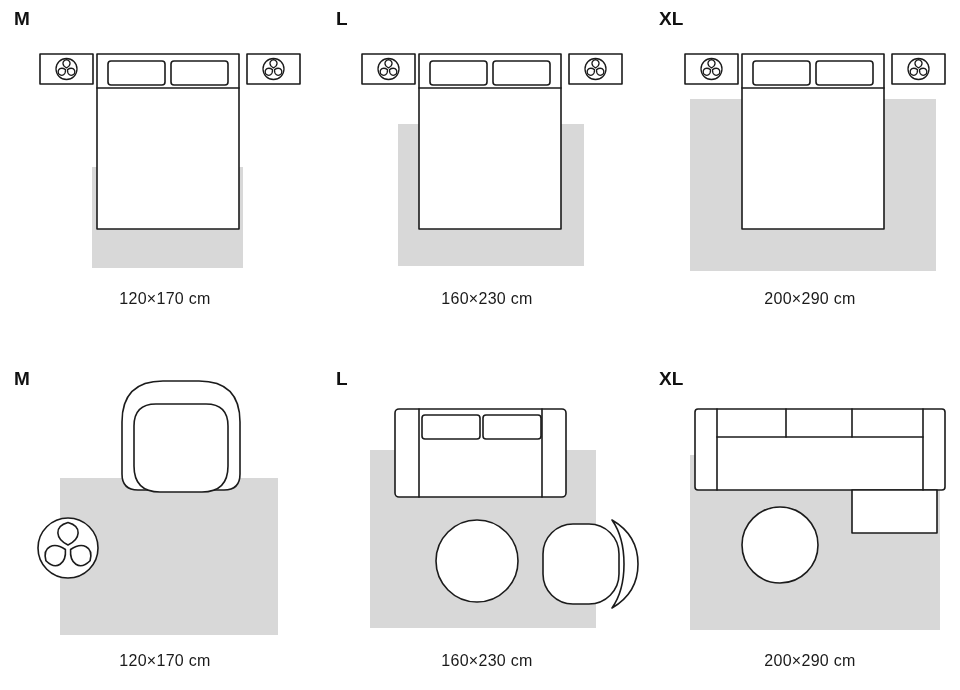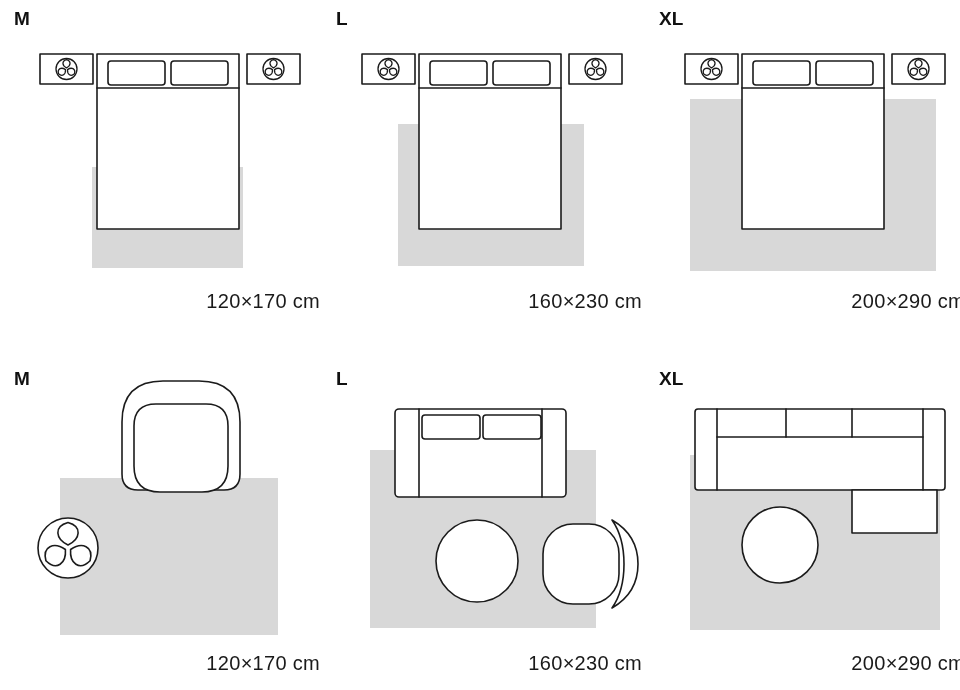--- a/index.html
+++ b/index.html
@@ -34,22 +34,22 @@
   }
   .panel svg.scene {
     position: absolute;
     left: 0;
   }
   .row-top svg.scene { top: 40px; }
   .row-bottom svg.scene { top: 6px; }
   .dim-label {
     position: absolute;
     width: 100%;
-    text-align: right;
-    font-size: 20px;
+    text-align: center;
+    font-size: 16px;
     font-weight: 400;
     letter-spacing: 0.3px;
     color: #1a1a1a;
   }
   .row-top .dim-label { top: 282px; }
   .row-bottom .dim-label { top: 284px; }
 
   
   .furn {
     fill: #ffffff;

